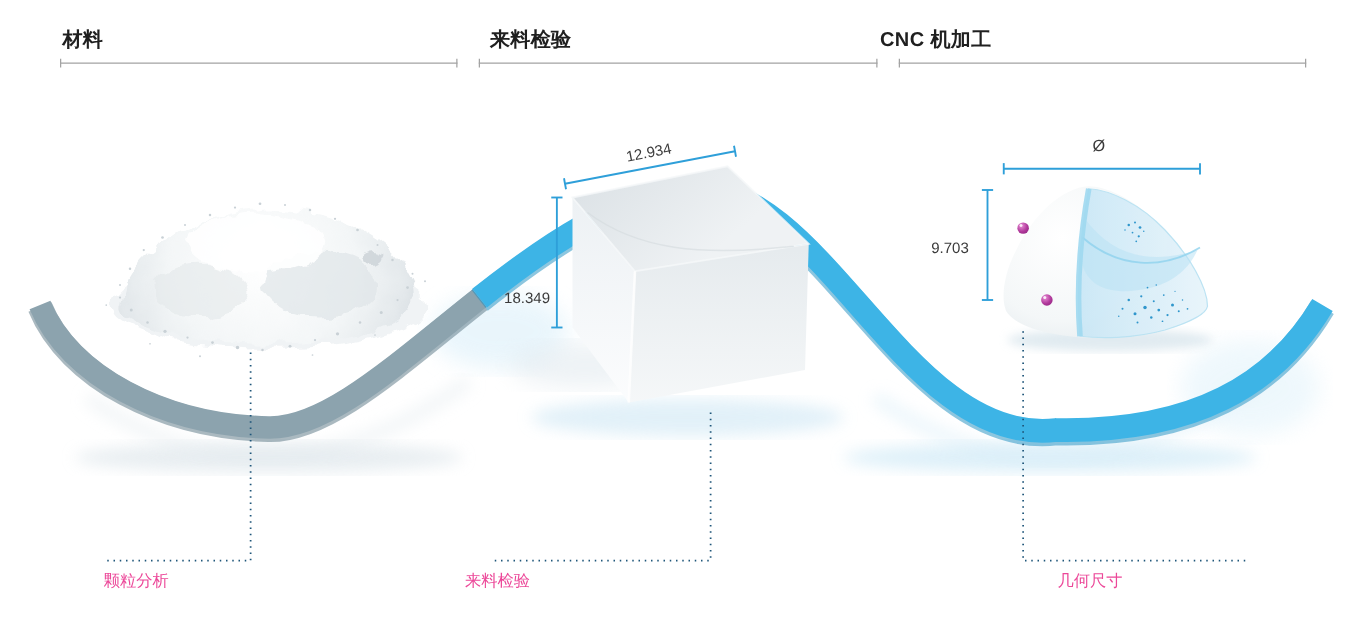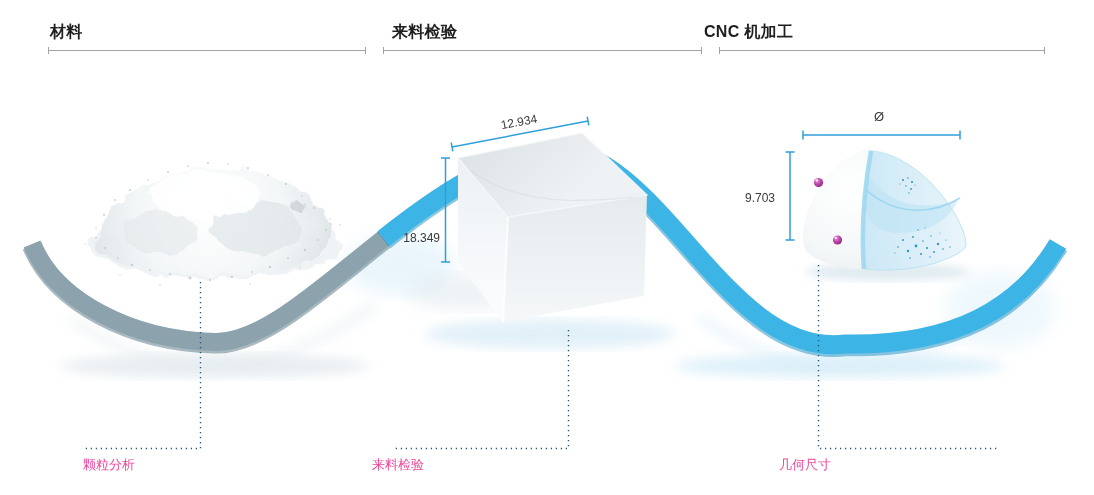--- a/index.html
+++ b/index.html
@@ -232,15 +232,15 @@
   <div class="stage-rule" style="left:383px;width:319px"></div>
   <div class="stage-rule" style="left:719px;width:326px"></div>
 
   <div class="dim-label" id="dim-cube-width">12.934</div>
   <div class="dim-label" id="dim-cube-height">18.349</div>
   <div class="dim-label" id="dim-part-diameter">Ø</div>
   <div class="dim-label" id="dim-part-height">9.703</div>
 
   <div class="caption" style="left:83px">颗粒分析</div>
   <div class="caption" style="left:372px">来料检验</div>
-  <div class="caption" style="left:779px">几何尺寸</div>
+  <div class="caption" style="left:846px">几何尺寸</div>
 
 </div>
 
 </body></html>

